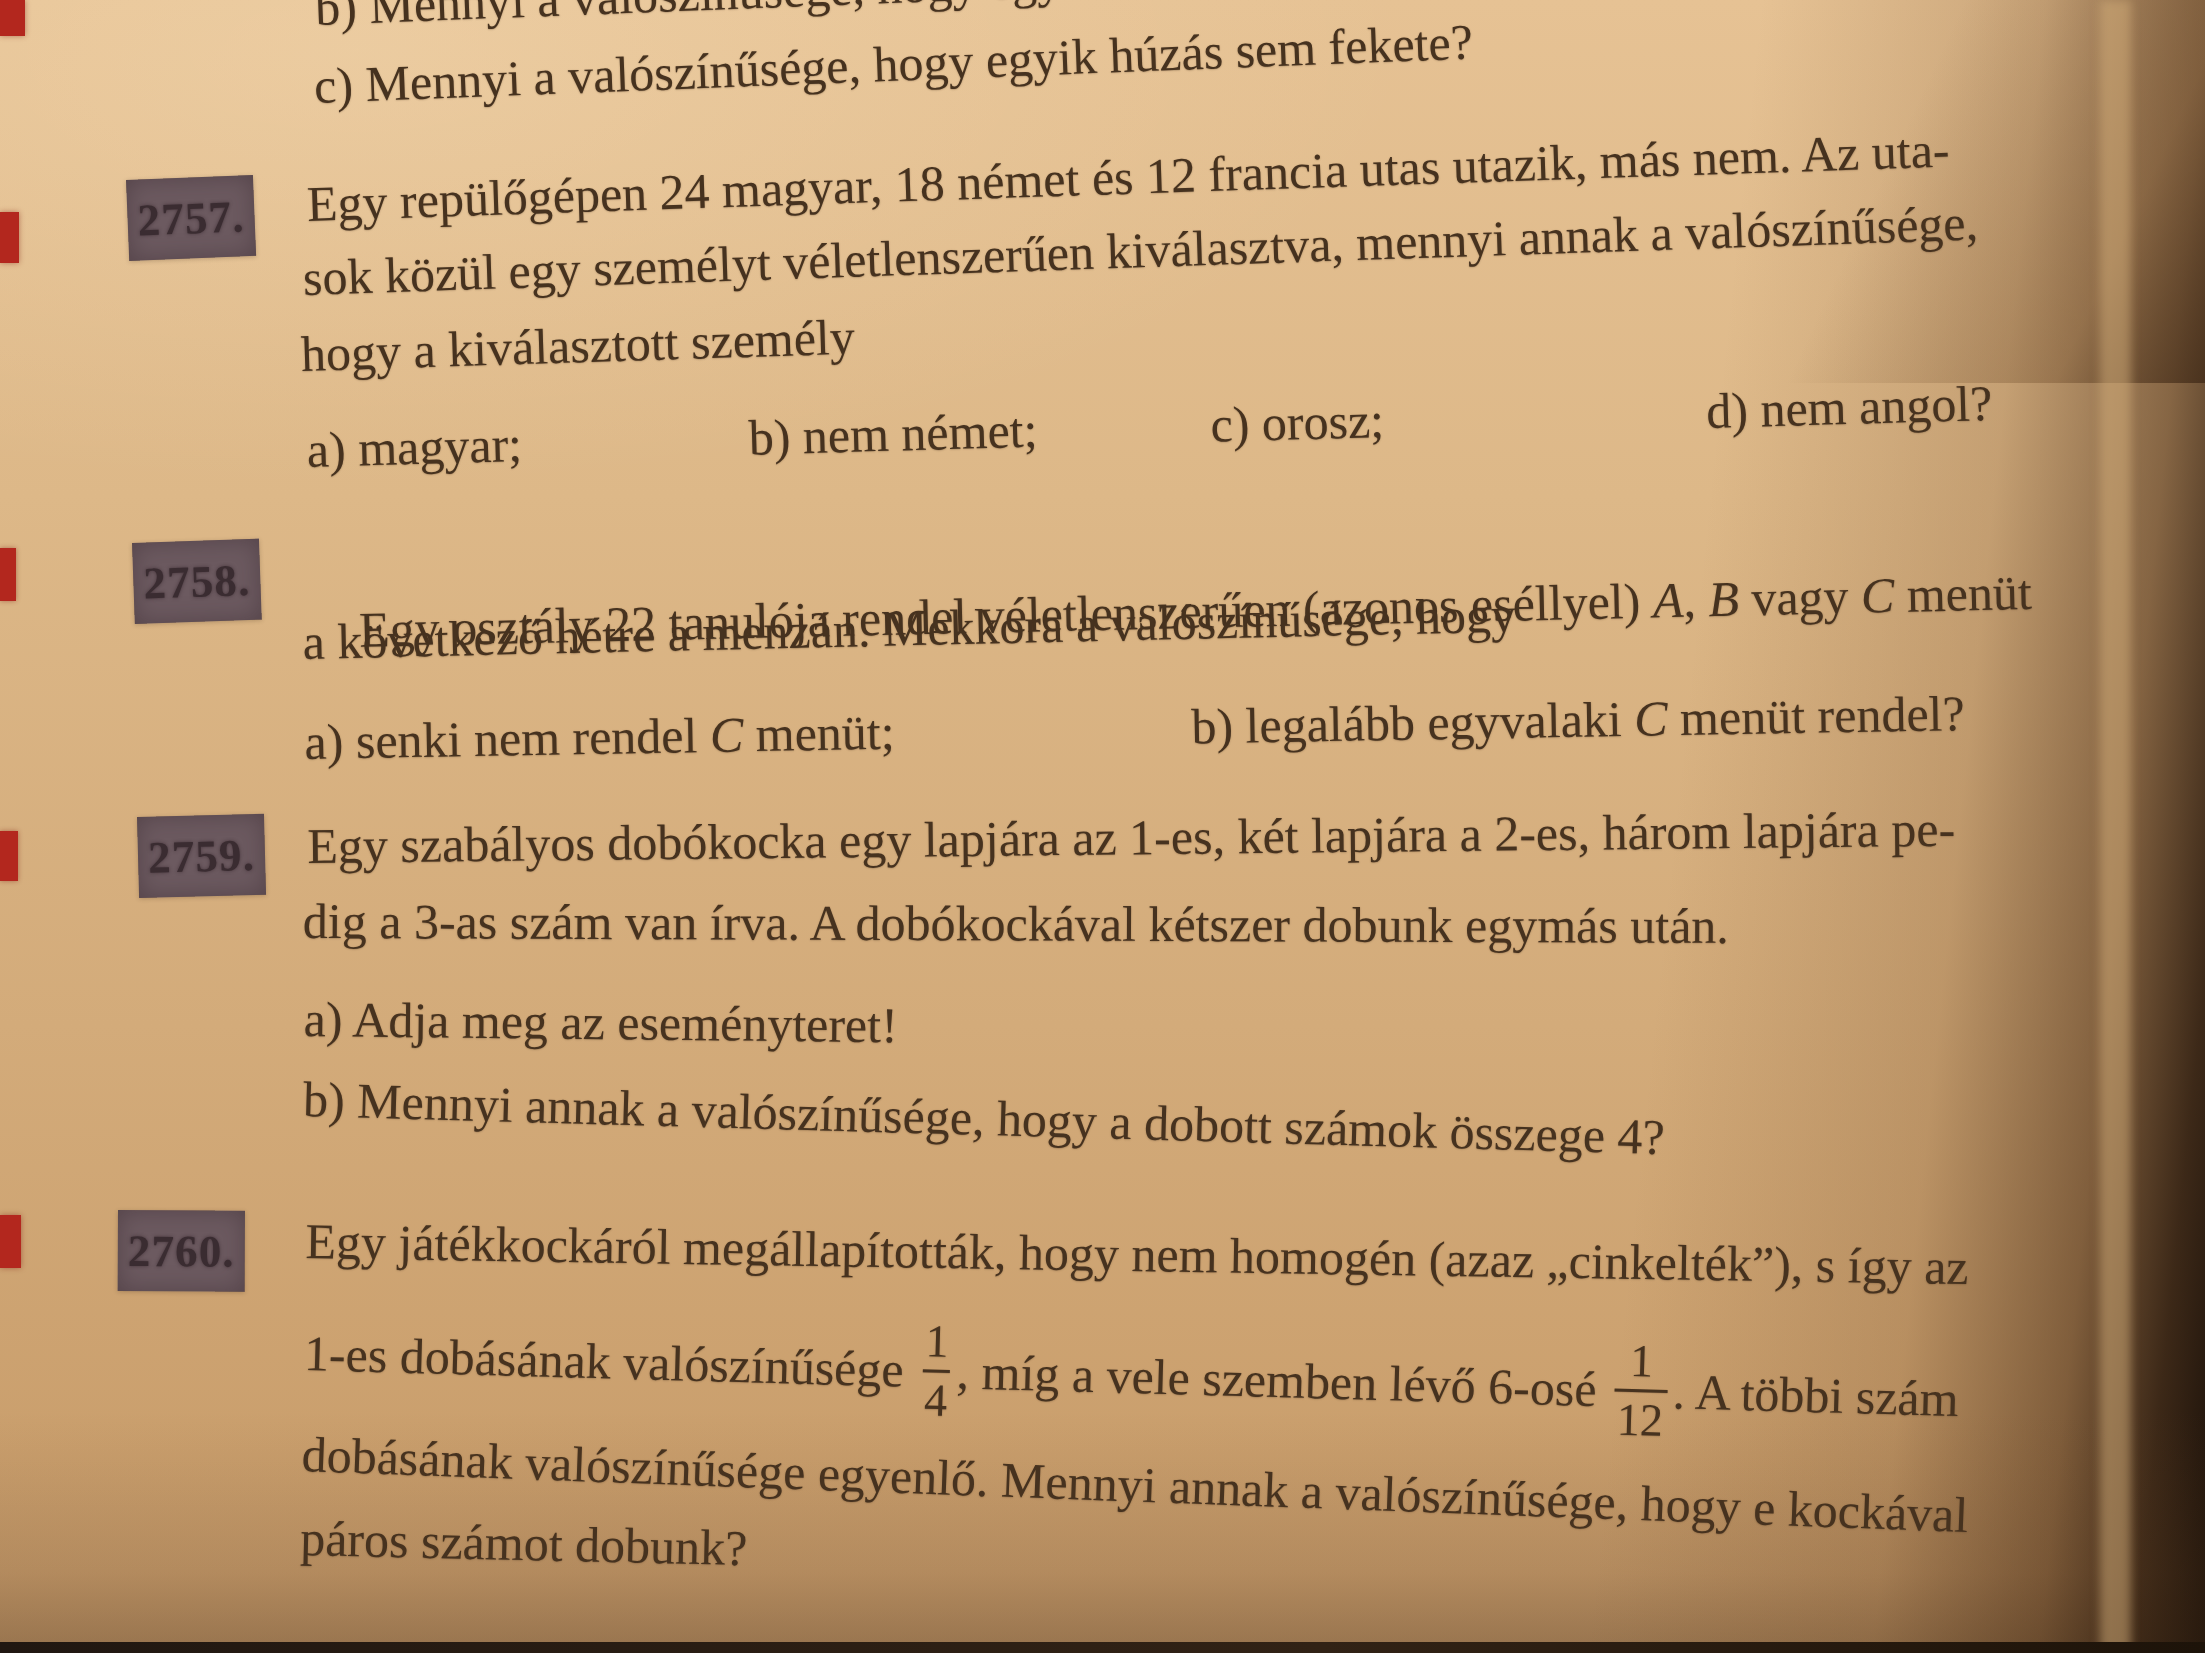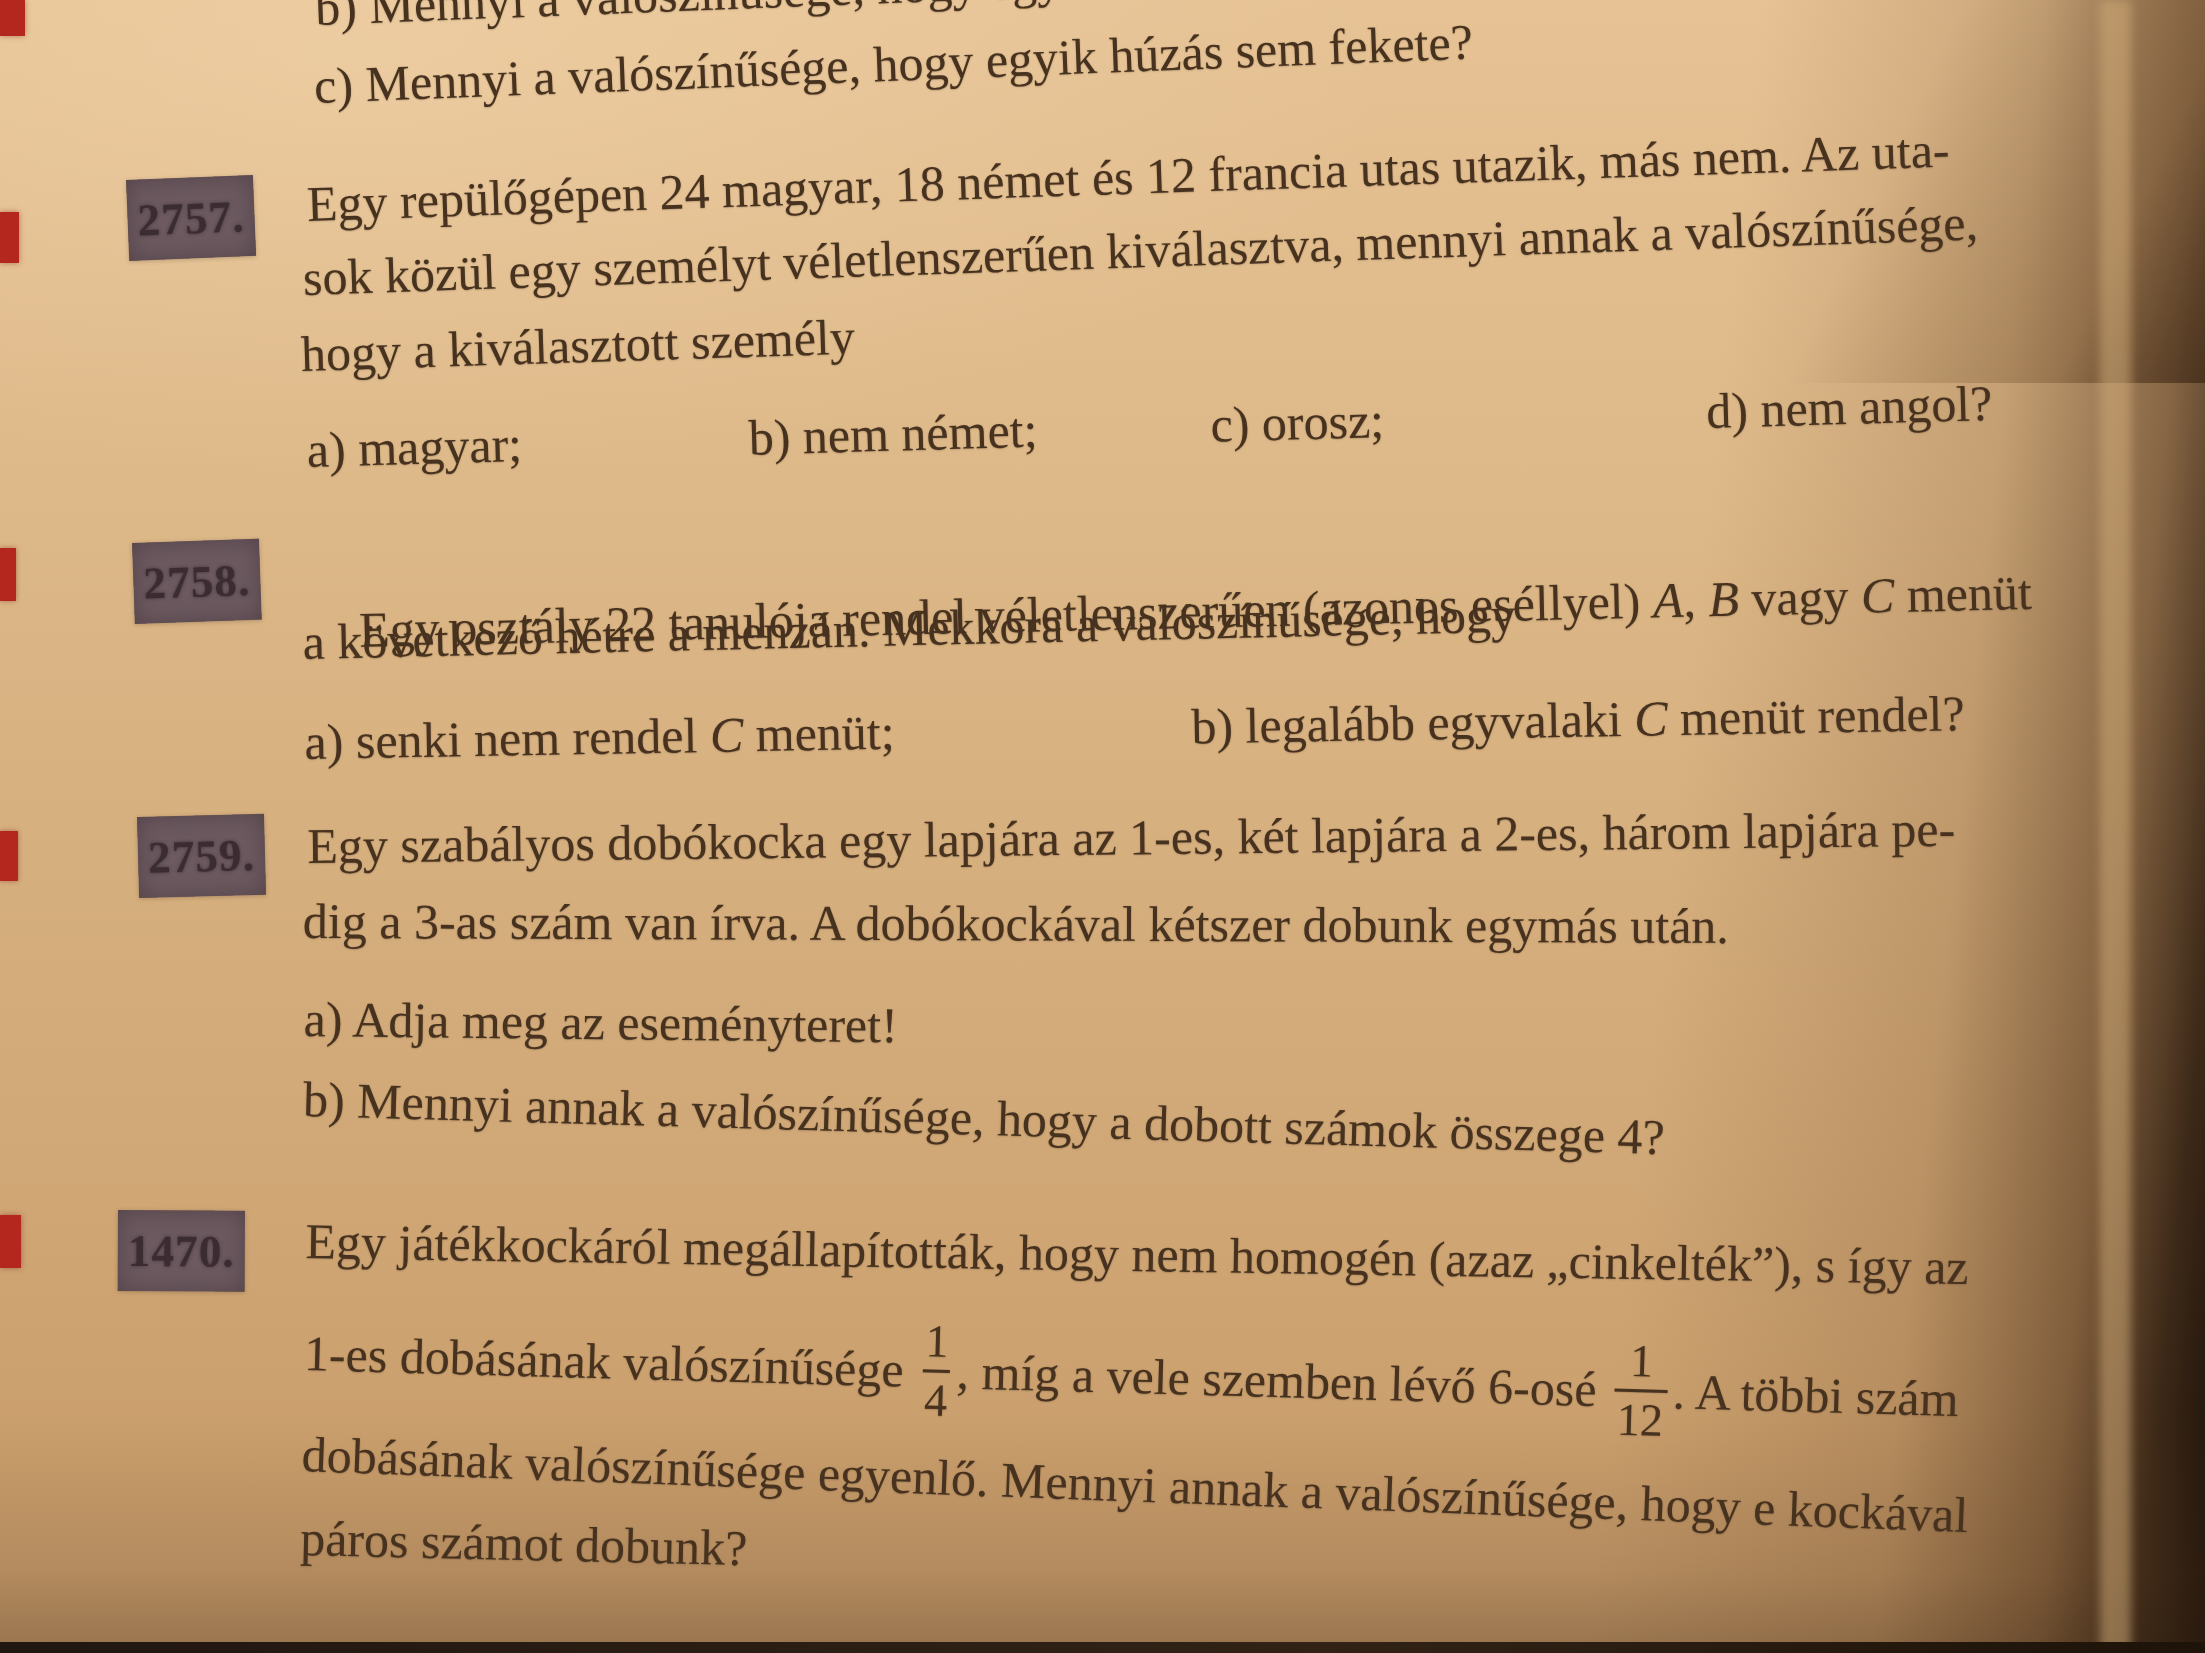--- a/index.html
+++ b/index.html
@@ -108,21 +108,21 @@
 
   <div class="badge" style="left:137px;top:817px;transform:rotate(-1.5deg);">
     <span>2759.</span>
   </div>
   <div class="line" style="left:307px;top:815px;transform:rotate(-0.6deg);">Egy szabályos dobókocka egy lapjára az 1-es, két lapjára a 2-es, három lapjára pe-</div>
   <div class="line" style="left:303px;top:890px;transform:rotate(0.2deg);">dig a 3-as szám van írva. A dobókockával kétszer dobunk egymás után.</div>
   <div class="line" style="left:304px;top:988px;transform:rotate(0.6deg);">a) Adja meg az eseményteret!</div>
   <div class="line" style="left:304px;top:1068px;transform:rotate(1.6deg);">b) Mennyi annak a valószínűsége, hogy a dobott számok összege 4?</div>
 
   <div class="badge" style="left:118px;top:1210px;transform:rotate(0.3deg);">
-    <span>1470.</span>
+    <span>2760.</span>
   </div>
   <div class="line" style="left:306px;top:1210px;transform:rotate(0.9deg);">Egy játékkockáról megállapították, hogy nem homogén (azaz „cinkelték”), s így az</div>
   <div class="line fracline" style="left:306px;top:1285px;transform:rotate(1.6deg);">
     <span>1-es dobásának valószínűsége </span>
     <span class="frac">
       <span>1</span>
       <span class="fbar"></span>
       <span>4</span>
     </span>
     <span>, míg a vele szemben lévő 6-osé </span>

